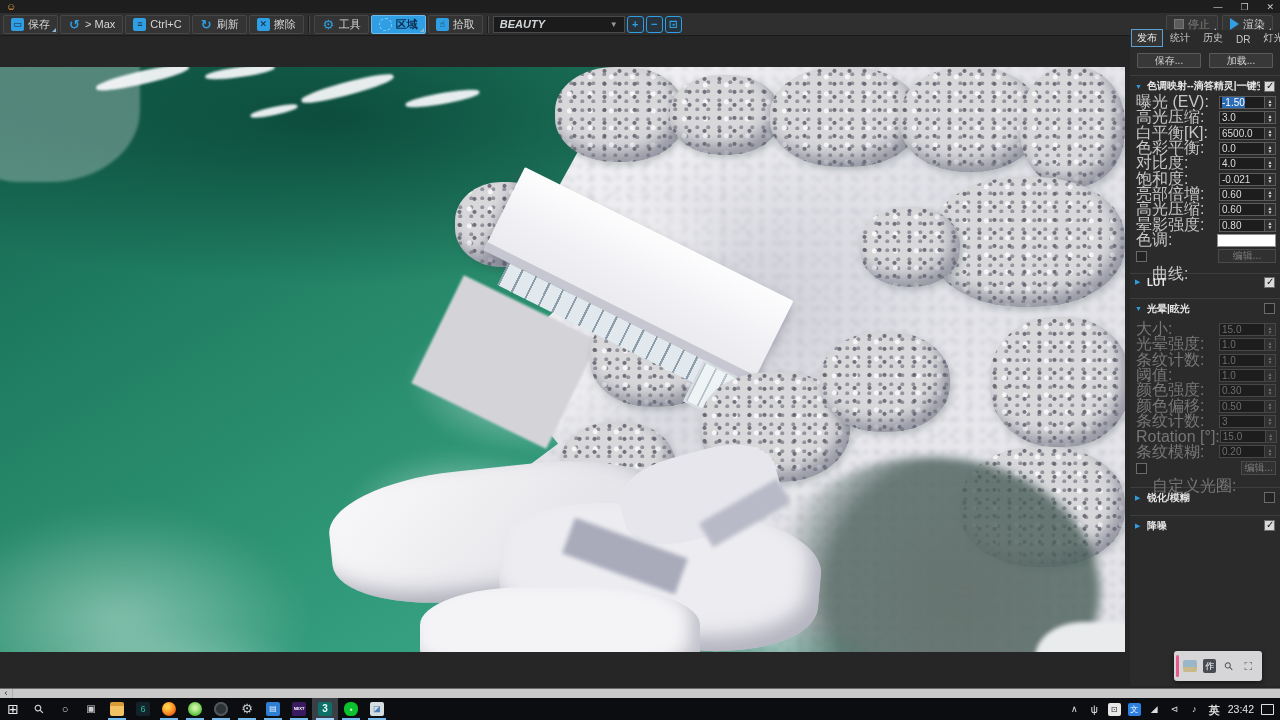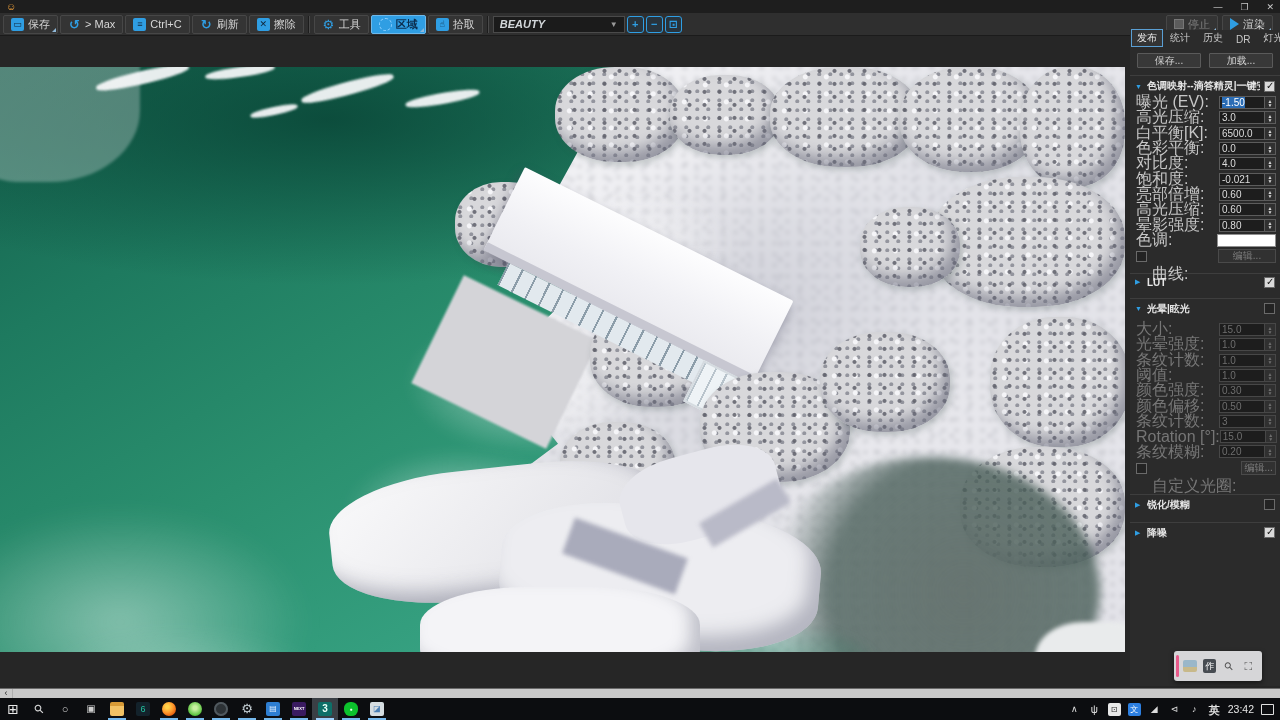--- a/index.html
+++ b/index.html
@@ -512,21 +512,21 @@
             </span>
           </span>
         </div>
       </div>
     <div class="cbrow disabled">
       <span class="cb"></span>
       <span class="plabel">自定义光圈:</span>
       <span class="ebtn">编辑...</span>
     </div>
 
-    <div class="sect" style="margin-top:17px">
+    <div class="sect" style="margin-top:10px">
       <span class="arrow">▶</span>
       <span class="stitle">锐化/模糊</span>
       <span class="cb"></span>
     </div>
     <div class="sect" style="margin-top:8px">
       <span class="arrow">▶</span>
       <span class="stitle">降噪</span>
       <span class="cb on"></span>
     </div>
   </div>

